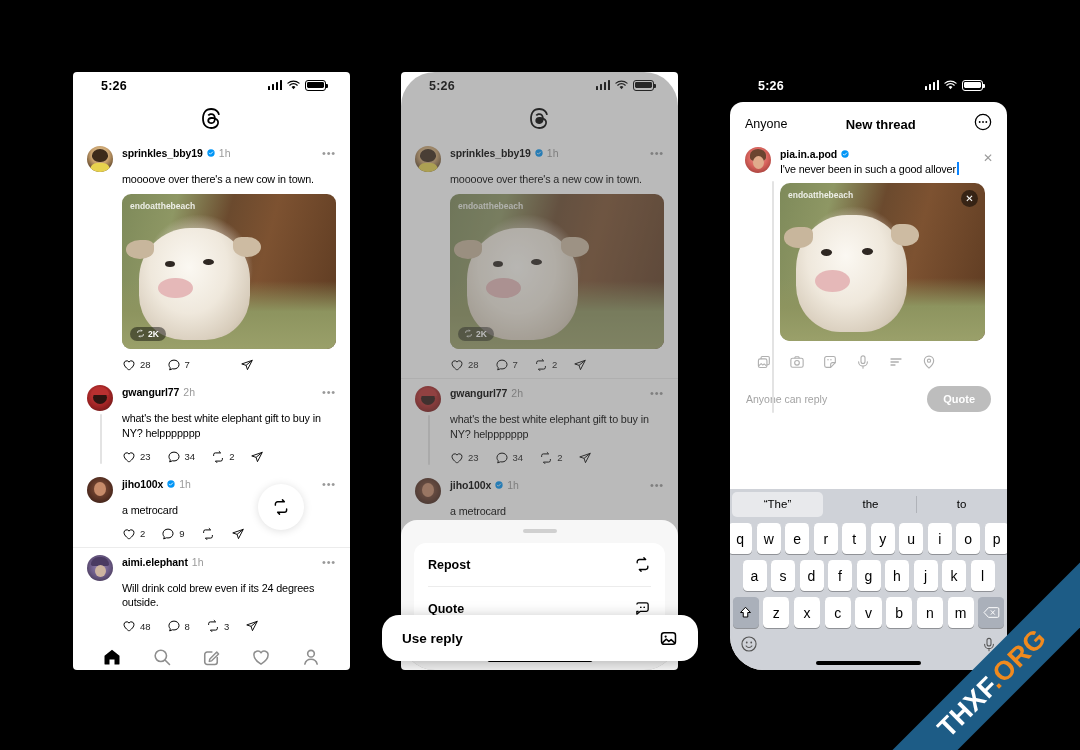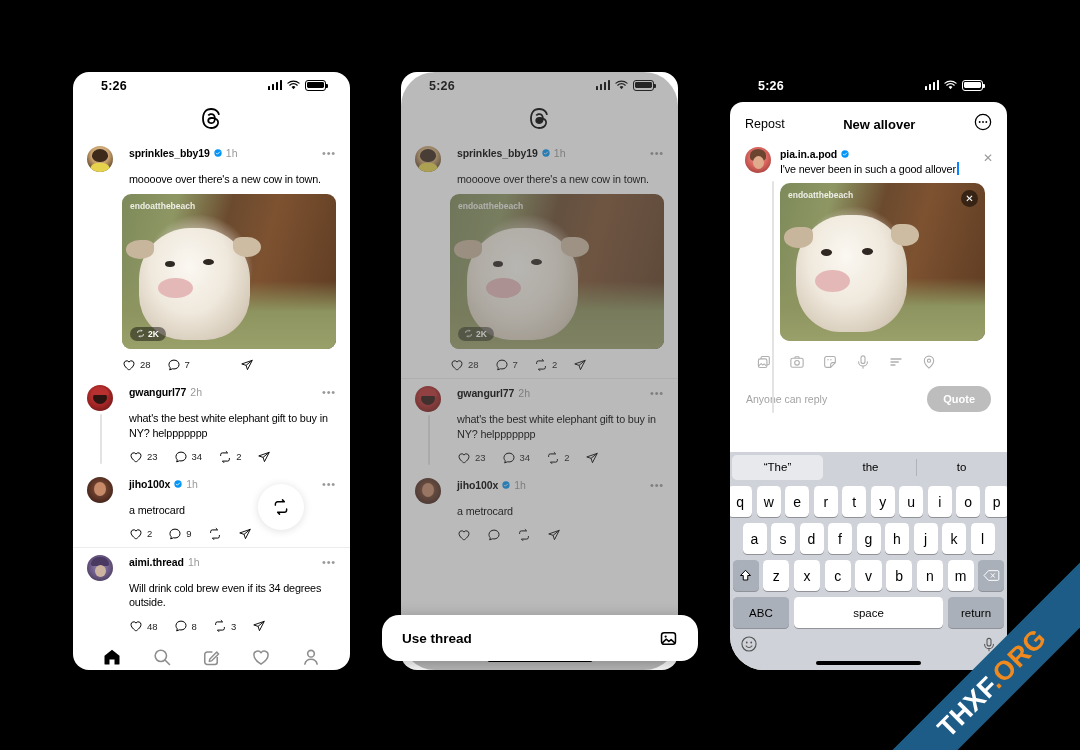--- a/index.html
+++ b/index.html
@@ -7,21 +7,21 @@
     width: 1080px; height: 750px;
     background: #000;
     font-family: "Liberation Sans", sans-serif;
     overflow: hidden;
   }
   #stage { position: relative; width: 1080px; height: 750px; background: #000; }
 
   
   .phone {
     position: absolute;
-    border-radius: 16px;
+    border-radius: 4px;
     overflow: hidden;
   }
   .phone-screen {
     position: absolute; inset: 0;
     border-radius: 34px;
     overflow: hidden;
     background: #fff;
   }
   .phone.dark { background: #000; }
   .phone.dark .phone-screen { background: #000; }
@@ -59,21 +59,21 @@
   .dark .batt::after { background:#fff; }
   .batt i { display:block; height:100%; background:#000; border-radius:1.4px; }
   .dark .batt i { background:#fff; }
 
   
   .feed { padding: 0 0 0 0; position: relative; }
   .threads-logo { display:flex; justify-content:center; padding: 6px 0 10px; }
 
   .post { position: relative; padding: 7px 14px 4px 14px; }
   .post + .post { border-top: 1px solid #ececec; }
-  .post-row { display: flex; gap: 16px; }
+  .post-row { display: flex; gap: 9px; }
   .avatar {
     width: 26px; height: 26px; border-radius: 50%;
     flex: 0 0 26px; overflow: hidden; position: relative;
   }
   .thread-line {
     position: absolute; left: 27px; top: 36px; bottom: 6px;
     width: 1.5px; background: #e3e3e3; border-radius: 1px;
   }
   .post-body { flex: 1 1 auto; min-width: 0; padding-top: 1px; }
   .post-head { display: flex; align-items: center; gap: 4px; }
@@ -433,25 +433,25 @@
         </div>
 
         <div class="post">
           <div class="post-row">
             <div class="avatar" style="background:radial-gradient(circle at 50% 45%, #9c88b8 0%, #6b5a86 50%, #33283f 100%);">
               <div style="position:absolute;left:4px;top:2px;width:18px;height:9px;border-radius:9px 9px 2px 2px;background:#4a3a62;"></div>
               <div style="position:absolute;left:8px;top:10px;width:11px;height:12px;border-radius:50%;background:#cdb4a0;"></div>
             </div>
             <div class="post-body">
               <div class="post-head">
-                <span class="uname">aimi.thread</span>
+                <span class="uname">aimi.elephant</span>
                 <span class="age">1h</span>
                 <span class="more">•••</span>
               </div>
-              <div class="ptext">Will drink cold brew even if its 34 degrees outside.</div>
+              <div class="ptext">Will drink cold brew even if its 24 degrees outside.</div>
               <div class="actions">
                 <div class="act">
                   <svg width="14" height="14" viewBox="0 0 24 24">
                       <path d="M12 20.5S3.5 15.3 3.5 9.6A4.6 4.6 0 0 1 12 7a4.6 4.6 0 0 1 8.5 2.6c0 5.7-8.5 10.9-8.5 10.9z" stroke="#000" stroke-width="1.7" fill="none" stroke-linejoin="round"></path>
                     </svg>
                   <span>48</span>
                 </div>
                 <div class="act">
                   <svg width="14" height="14" viewBox="0 0 24 24">
                       <path d="M12 3.6c4.9 0 8.6 3.3 8.6 7.6 0 4.3-3.7 7.6-8.6 7.6-.9 0-1.8-.1-2.6-.3L4.6 20.4l1.1-3.6C4 15.4 3.4 13.3 3.4 11.2c0-4.3 3.7-7.6 8.6-7.6z" stroke="#000" stroke-width="1.7" fill="none" stroke-linejoin="round"></path>
@@ -690,28 +690,48 @@
                 </div>
               </div>
             </div>
           </div>
         </div>
 
       </div>
 
       <div class="dim"></div>
 
+      <div class="sheet" style="height:150px;">
+        <div class="sheet-grab"></div>
+        <div class="sheet-card">
+          <div class="sheet-item">
+            <span>Repost</span>
+            <svg width="17" height="17" viewBox="0 0 24 24">
+                <path d="M4.5 9.5V8a3 3 0 0 1 3-3h9l-2.5-2.5M19.5 14.5V16a3 3 0 0 1-3 3h-9l2.5 2.5" stroke="#000" stroke-width="1.9" fill="none" stroke-linecap="round" stroke-linejoin="round"></path>
+              </svg>
+          </div>
+          <div class="sheet-div"></div>
+          <div class="sheet-item">
+            <span>Quote</span>
+            <svg width="17" height="17" viewBox="0 0 24 24">
+                <path d="M4 6.5A2.5 2.5 0 0 1 6.5 4h11A2.5 2.5 0 0 1 20 6.5v7a2.5 2.5 0 0 1-2.5 2.5H9l-5 4v-4H6.5" stroke="#000" stroke-width="1.8" fill="none" stroke-linejoin="round"></path>
+                <circle cx="9.6" cy="10.2" r="1.2" fill="#000"></circle>
+                <circle cx="14.4" cy="10.2" r="1.2" fill="#000"></circle>
+              </svg>
+          </div>
+        </div>
+      </div>
 
       <div class="homebar" style="position:absolute;bottom:8px;left:50%;transform:translateX(-50%);margin:0;z-index:12;"></div>
 
     </div>
   </div>
 
   <div class="pill" style="left:382px; top:615px; width:316px; height:46px;">
-    <span class="pill-label">Use thread</span>
+    <span class="pill-label">Use reply</span>
     <svg width="19" height="19" viewBox="0 0 24 24">
       <rect x="3.2" y="4.6" width="17.6" height="14.8" rx="3.2" stroke="#000" stroke-width="1.9" fill="none"></rect>
       <circle cx="8.4" cy="9.6" r="1.4" fill="#000"></circle>
       <path d="M4.6 17.2l4.6-4.4 3.3 3 2.8-2.4 4.2 3.8" stroke="#000" stroke-width="1.8" fill="none" stroke-linejoin="round" stroke-linecap="round"></path>
     </svg>
   </div>
 
   <div class="phone dark" id="p3" style="left:730px; top:72px; width:277px; height:598px;">
     <div class="phone-screen">
 
@@ -733,22 +753,22 @@
           </span>
           <span class="batt">
               <i></i>
             </span>
         </div>
       </div>
 
       <div class="composer-sheet">
 
         <div class="comp-head">
-          <span class="comp-cancel">Repost</span>
-          <span class="comp-title">New allover</span>
+          <span class="comp-cancel">Anyone</span>
+          <span class="comp-title">New thread</span>
           <span>
             <svg width="18" height="18" viewBox="0 0 24 24">
                 <circle cx="12" cy="12" r="10.2" stroke="#000" stroke-width="1.7" fill="none"></circle>
                 <circle cx="7.6" cy="12" r="1.25" fill="#000"></circle>
                 <circle cx="12" cy="12" r="1.25" fill="#000"></circle>
                 <circle cx="16.4" cy="12" r="1.25" fill="#000"></circle>
               </svg>
           </span>
         </div>
 
@@ -884,25 +904,20 @@
             <span class="key">n</span>
             <span class="key">m</span>
             <span class="key mod">
               <svg width="17" height="15" viewBox="0 0 26 20">
                   <path d="M8.4 2.6h14a1.8 1.8 0 0 1 1.8 1.8v11.2a1.8 1.8 0 0 1-1.8 1.8h-14L1.6 10l6.8-7.4z" stroke="#fff" stroke-width="1.5" fill="none" stroke-linejoin="round"></path>
                   <path d="M12.4 7.2l5.2 5.6M17.6 7.2l-5.2 5.6" stroke="#fff" stroke-width="1.5" stroke-linecap="round"></path>
                 </svg>
             </span>
           </div>
 
-          <div class="krow">
-            <span class="key mod wide">ABC</span>
-            <span class="key space">space</span>
-            <span class="key mod wide">return</span>
-          </div>
 
           <div class="kbot">
             <span>
               <svg width="18" height="18" viewBox="0 0 24 24">
                   <circle cx="12" cy="12" r="9.4" stroke="#555" stroke-width="1.5" fill="none"></circle>
                   <circle cx="9" cy="10" r="1.2" fill="#555"></circle>
                   <circle cx="15" cy="10" r="1.2" fill="#555"></circle>
                   <path d="M8.2 14.6a4.6 4.6 0 0 0 7.6 0" stroke="#555" stroke-width="1.5" fill="none" stroke-linecap="round"></path>
                 </svg>
             </span>

